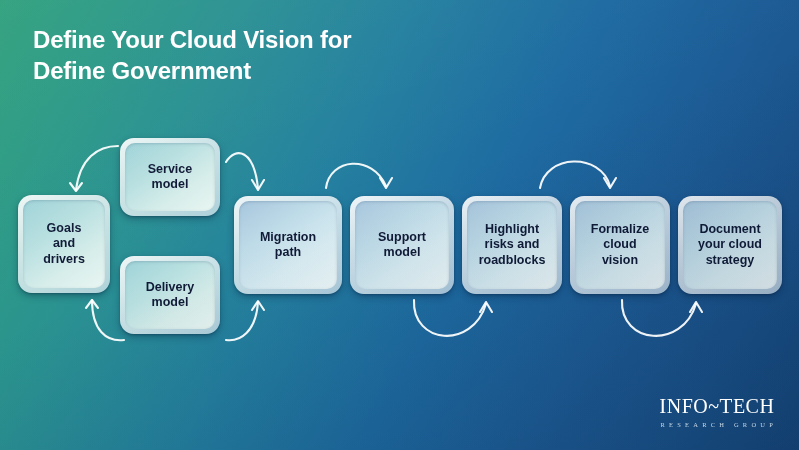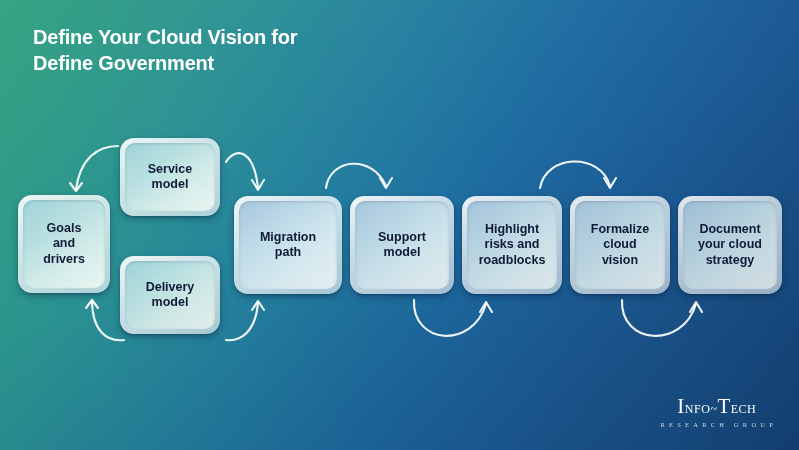--- a/index.html
+++ b/index.html
@@ -31,21 +31,21 @@
     background: linear-gradient(160deg, rgba(255,255,255,0.04) 0%, rgba(0,0,0,0) 45%, rgba(3,28,56,0.20) 100%);
     pointer-events:none;
   }
 
   
   #title {
     position:absolute;
     left:33px; top:24px;
     width:540px;
     color:#ffffff;
-    font-size:20px;
+    font-size:24px;
     font-weight:bold;
     line-height:1.3;
     letter-spacing:-0.2px;
     z-index:5;
   }
   #title .line { display:block; white-space:nowrap; }
 
   
   #diagram { position:absolute; inset:0; z-index:4; }
 
@@ -90,21 +90,21 @@
   }
   #logo .mark {
     font-family:"Liberation Serif", serif;
     font-size:21px;
     font-weight:normal;
     letter-spacing:0.5px;
     line-height:1;
     white-space:nowrap;
   }
   #logo .mark .cap { font-size:21px; }
-  #logo .mark .sm  { font-size:12px;font-family:Liberation Serif, serif; }
+  #logo .mark .sm  { font-size:20px;font-family:Liberation Serif, serif; }
   #logo .sub {
     margin-top:4px;
     font-family:"Liberation Serif", serif;
     font-size:6.5px;
     letter-spacing:4.2px;
     color:#c6d7e6;
     white-space:nowrap;
     text-indent:4px;
   }
 </style>

